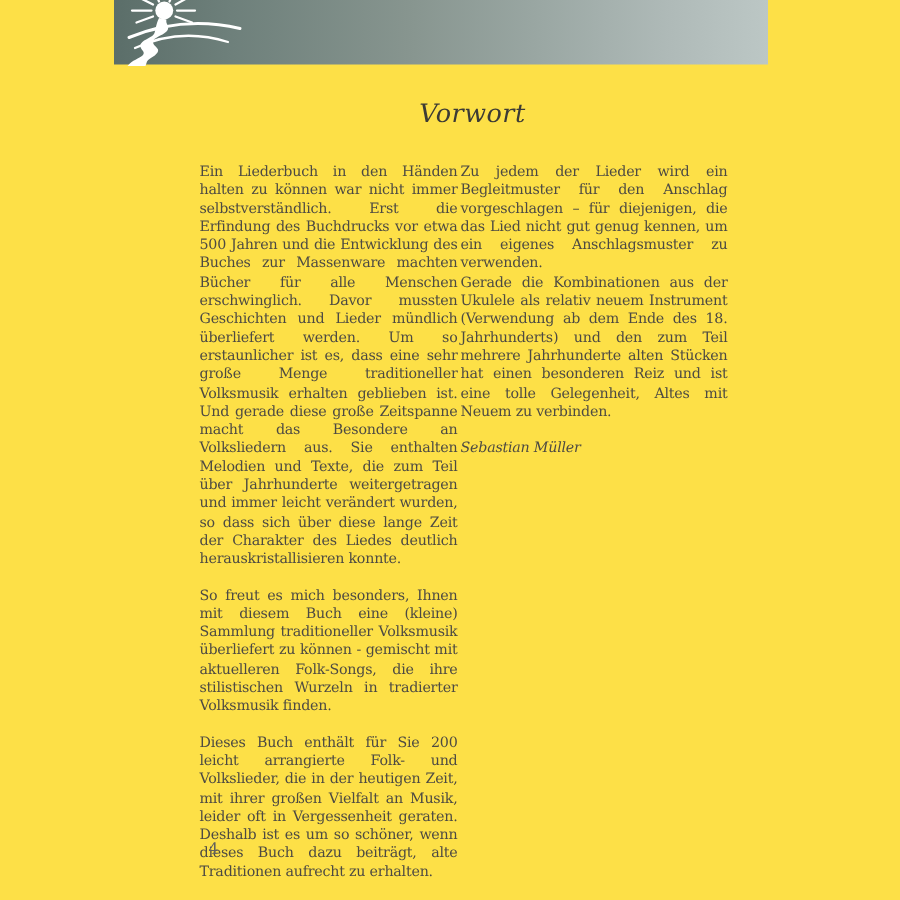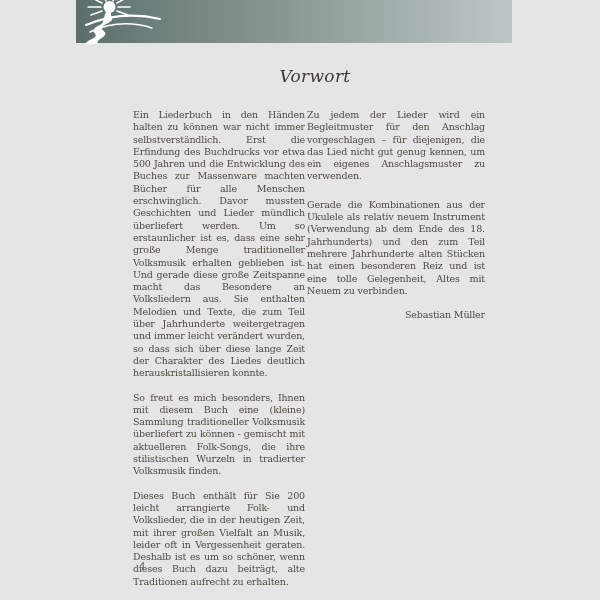--- a/index.html
+++ b/index.html
@@ -4,21 +4,21 @@
 <style>
   html, body {
     margin: 0;
     padding: 0;
     background: #ffffff;
   }
   .page {
     position: relative;
     width: 600px;
     height: 600px;
-    background: #e5e5e5;
+    background: #fde047;
     overflow: hidden;
     font-family: "DejaVu Serif", serif;
   }
   
   .band {
     position: absolute;
     left: 76px;
     top: 0;
     width: 436px;
     height: 43px;
@@ -61,24 +61,24 @@
     line-height: 12.3px;
     color: #4d4a43;
     text-align: justify;
     letter-spacing: -0.15px;
     hyphens: auto;
     -webkit-hyphens: auto;
   }
   .col-left  { width: 172px; }
   .col-right { width: 178px; }
   .col p { margin: 0 0 12px 0; }
-  .col p.tight { margin-bottom: 16px; }
+  .col p.tight { margin-bottom: 0; }
   .signature {
-    text-align: right;
     margin-top: 0;
+    font-style: italic;
   }
   .page-number {
     position: absolute;
     left: 139px;
     top: 560px;
     font-family: "DejaVu Serif", serif;
     font-size: 10.5px;
     color: #63625c;
   }
 </style>

